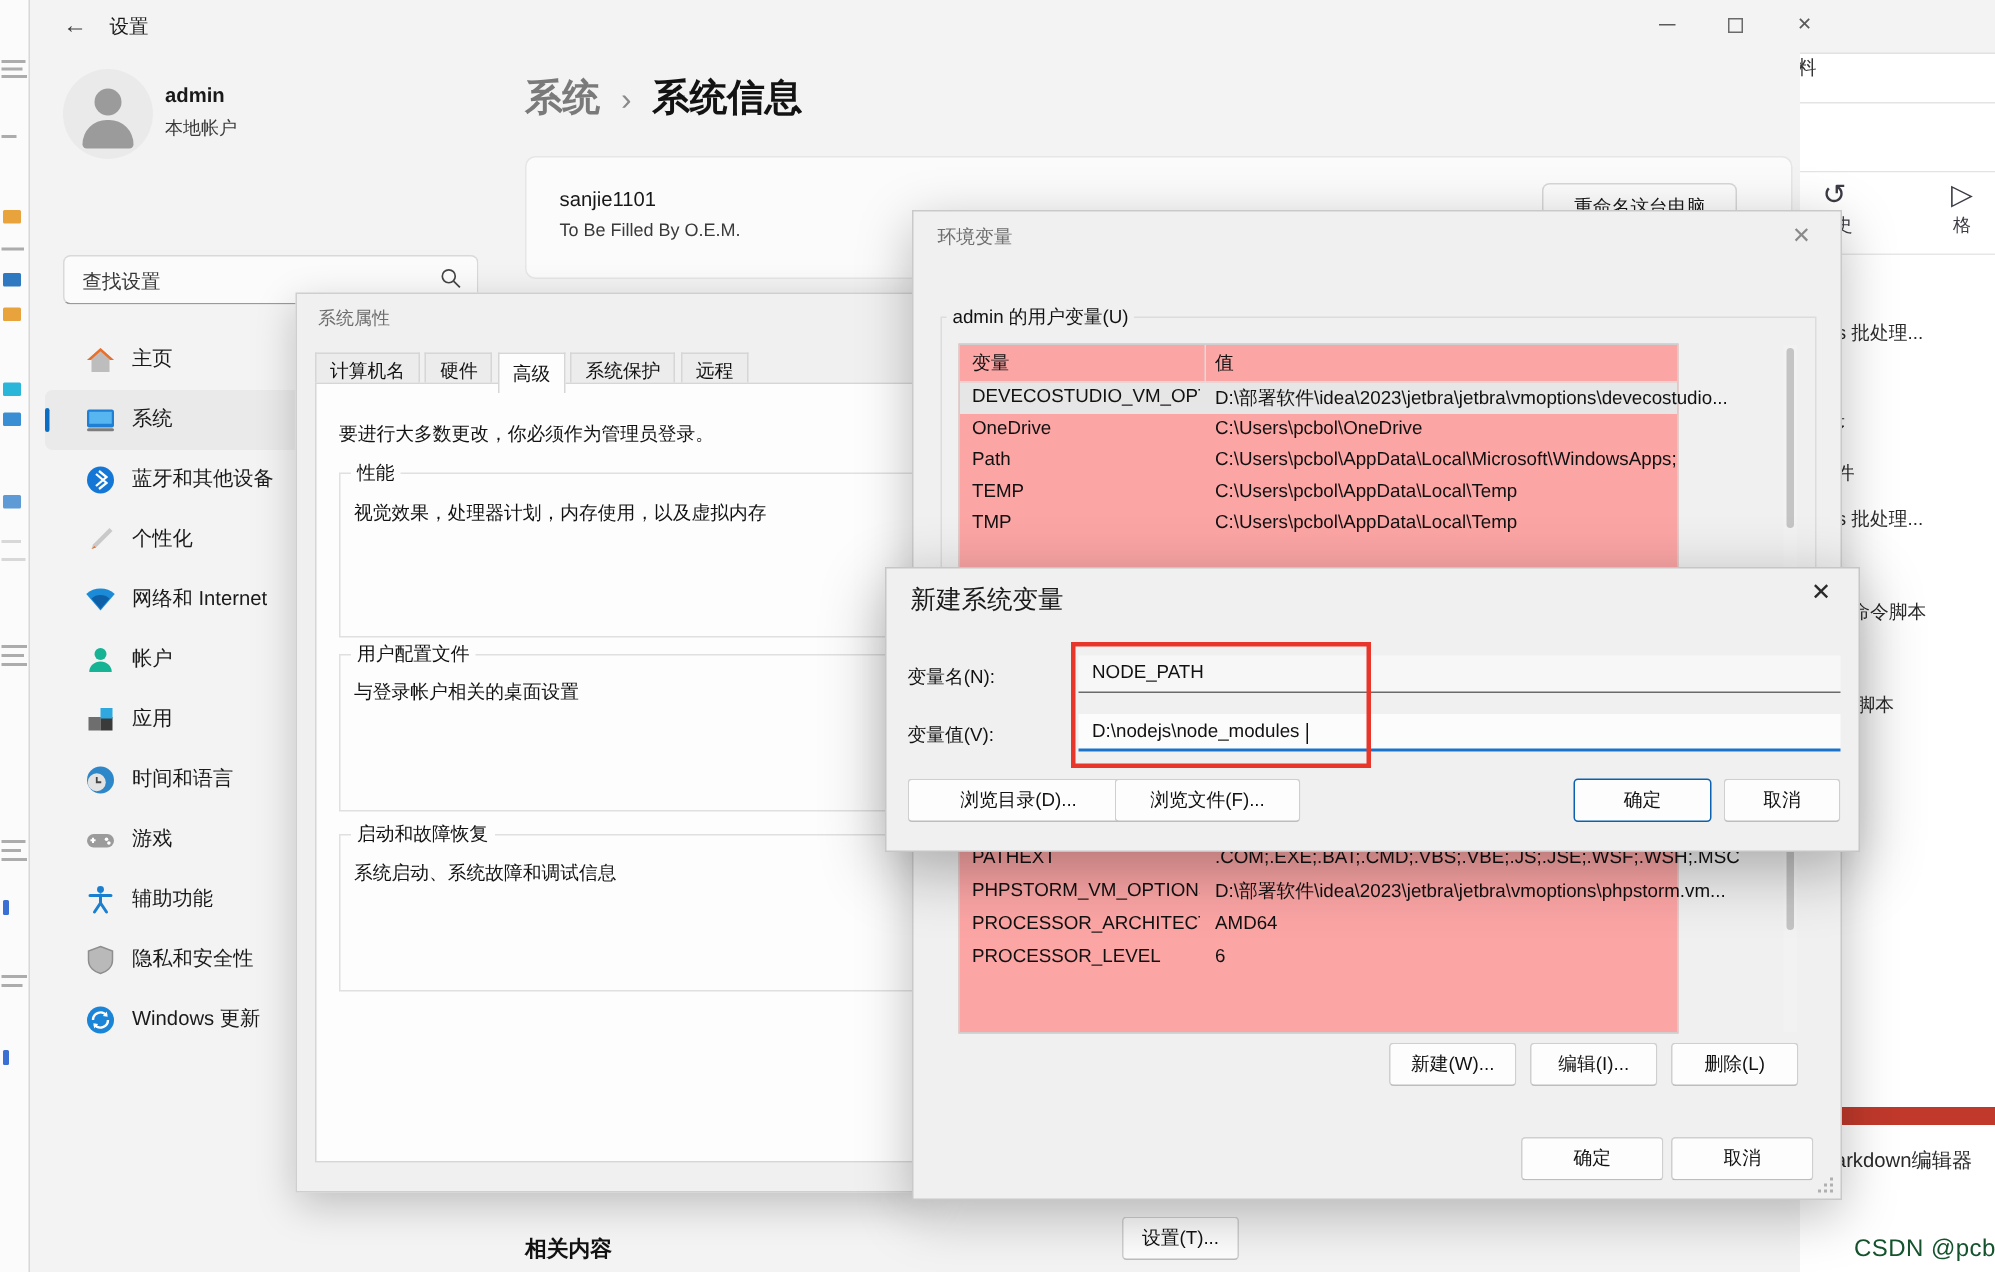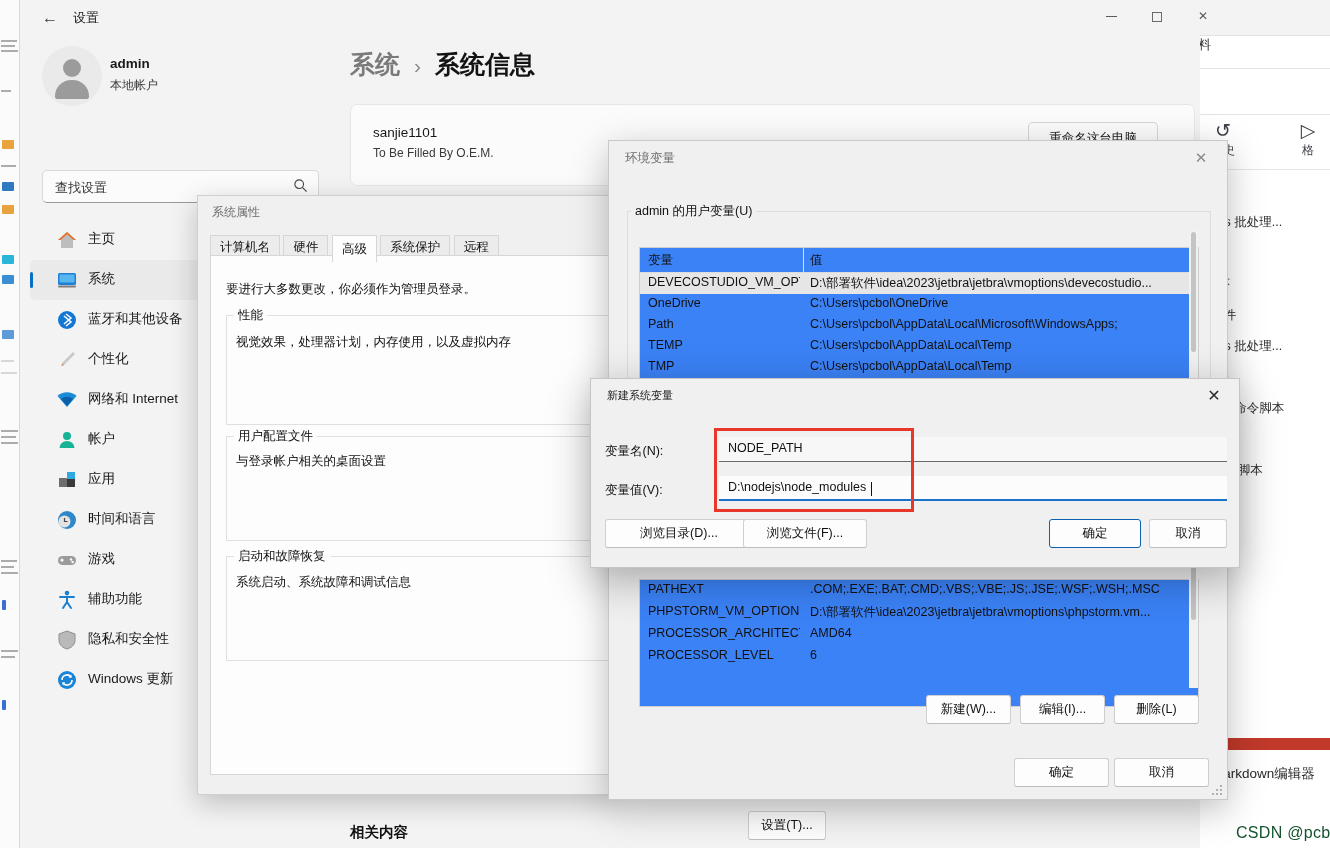--- a/index.html
+++ b/index.html
@@ -105,39 +105,39 @@
   .wbtn { position:absolute; height:29px; background:#fdfdfd; border:1px solid #cfcfcf; border-bottom-color:#bdbdbd;
           border-radius:3px; font-size:12.5px; color:#111; text-align:center; line-height:27px; white-space:nowrap; }
 
   
   .envvar { position:absolute; left:608px; top:140px; width:620px; height:660px;
             background:#f0f0f0; border:1px solid #c9c9c9; box-shadow:0 10px 34px rgba(0,0,0,.26); }
   .ev-title { position:absolute; left:16px; top:9px; font-size:12.5px; color:#6d6d6d; }
   .ev-close { position:absolute; right:6px; top:4px; width:40px; height:26px; text-align:center; line-height:26px; font-size:15px; color:#8a8a8a; }
   .ev-grpcap { position:absolute; left:22px; top:62px; font-size:12.5px; color:#111; }
   .ev-grp { position:absolute; left:18px; top:70px; width:584px; height:320px; border:1px solid #dcdcdc; }
-  .ev-table { position:absolute; left:30px; top:88px; width:560px; background:#3b82f6; border:1px solid #cfcfcf;margin-top:18px; }
+  .ev-table { position:absolute; left:30px; top:88px; width:480px; background:#fca5a5; border:1px solid #cfcfcf; }
   .ev-thead { height:25px; border-bottom:1px solid #dcdcdc; position:relative; }
   .ev-th { position:absolute; top:4px; font-size:12.5px; color:#111; }
   .ev-th.a { left:8px; } .ev-th.b { left:170px; }
   .ev-colsep { position:absolute; left:163px; top:0; width:1px; height:25px; background:#dcdcdc; }
   .ev-row { height:21px; position:relative; font-size:12.5px; color:#111; }
   .ev-row.sel { background:#e6e6e6; }
   .ev-row .k { position:absolute; left:8px; top:2px; white-space:nowrap; overflow:hidden; width:152px; }
   .ev-row .v { position:absolute; left:170px; top:2px; white-space:nowrap; overflow:hidden; width:382px; }
   .ev-sb { position:absolute; width:9px; background:#f2f2f2; }
   .ev-sb .th { position:absolute; left:2px; width:5px; background:#c4c4c4; border-radius:3px; }
   .ev-foot-btn { position:absolute; width:95px; }
   .grip { position:absolute; right:4px; bottom:3px; width:11px; height:11px; }
   .grip i { position:absolute; width:2px; height:2px; background:#b0b0b0; display:block; }
 
   
   .newvar { position:absolute; left:590px; top:378px; width:650px; height:190px;
             background:#f0f0f0; border:1px solid #c6c6c6; box-shadow:0 12px 40px rgba(0,0,0,.3); }
-  .nv-title { position:absolute; left:16px; top:9px; font-size:11px; color:#1a1a1a; }
+  .nv-title { position:absolute; left:16px; top:9px; font-size:17px; color:#1a1a1a; }
   .nv-close { position:absolute; right:5px; top:4px; width:40px; height:26px; text-align:center; line-height:26px; font-size:16px; color:#2a2a2a; }
   .nv-lbl { position:absolute; left:14px; font-size:12.5px; color:#111; }
   .nv-field { position:absolute; left:128px; width:508px; height:25px; background:#f7f7f7;
               border:none; border-bottom:1px solid #6a6a6a; }
   .nv-field .val { position:absolute; left:9px; top:4px; font-size:12.5px; color:#111; }
   .nv-field.focus { border-bottom:2px solid #1a73c8; background:#fcfcfc; }
   .caret { display:inline-block; width:1px; height:14px; background:#111; vertical-align:-2px; }
   .redbox { position:absolute; left:714px; top:428px; width:200px; height:84px; border:3px solid #e8372a; pointer-events:none; }
 </style>
 </head>

